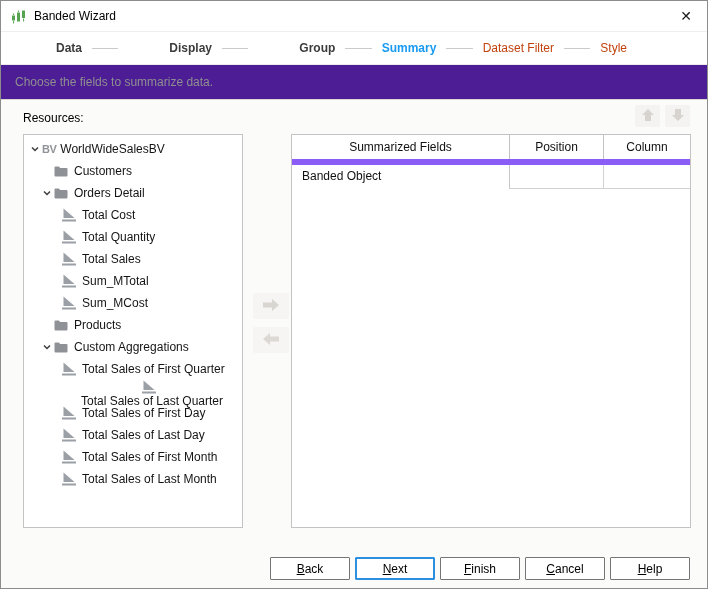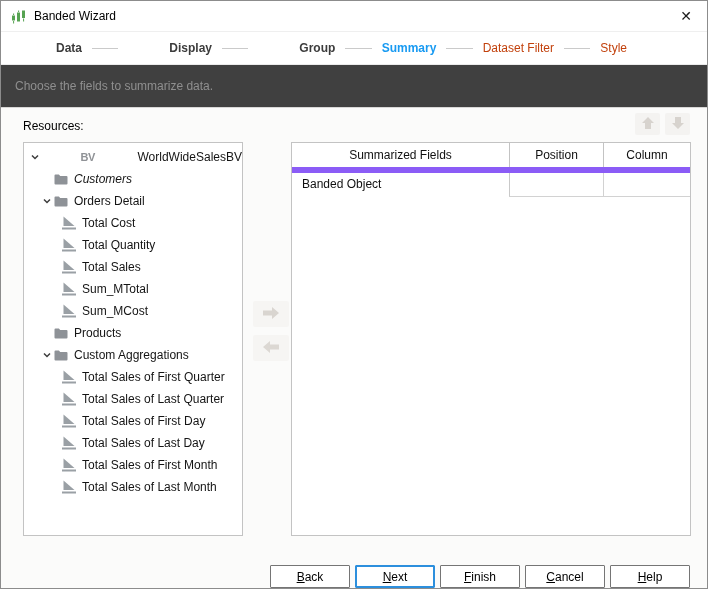--- a/index.html
+++ b/index.html
@@ -30,21 +30,21 @@
     height:32px;background:#ffffff;display:flex;align-items:center;
     padding:0 80px 0 14px;
   }
   .step{white-space:nowrap;cursor:default;}
   .step.visited{color:#3c3c3c;font-weight:bold;margin-left:41px;}
   .step.current{color:#189af2;font-weight:bold;}
   .step.upcoming{color:#c2410c;}
   .connector{flex:1;height:1px;background:#cacaca;margin:0 10px;}
   
   .band{
-    height:44px;background:#404040;border-top:1px solid #ebebeb;border-bottom:1px solid #d8d7d6;
+    height:36px;background:#4c1d95;border-top:1px solid #ebebeb;border-bottom:1px solid #d8d7d6;
     display:flex;align-items:center;padding-left:14px;color:#8f8f8f;
     box-sizing:border-box;
   }
   
   .content{position:relative;height:493px;background:#fbfbfa;}
   .resources{position:absolute;left:22px;top:11px;color:#000;}
   .updown{position:absolute;right:17px;top:5px;display:flex;gap:5px;}
   .ud-btn{
     width:25px;height:22px;border:none;background:#f4f3f1;border-radius:2px;
     display:flex;align-items:center;justify-content:center;padding:0;
@@ -133,30 +133,30 @@
           </svg></span>
     </button>
     <button class="ud-btn">
       <span><svg width="14" height="14" viewBox="0 0 14 14">
             <polygon points="7,13 1,7 4,7 4,1 10,1 10,7 13,7" fill="#d7d3ce"></polygon>
           </svg></span>
     </button>
   </div>
 
   <div class="tree-panel" id="tree">
-      <div class="trow" style="padding-left: 4px; justify-content: space-between;">
+      <div class="trow" style="padding-left: 4px;">
         <span class="chev">
           <svg width="10" height="10" viewBox="0 0 10 10">
             <polyline points="2,3.5 5,6.5 8,3.5" fill="none" stroke="#3d3d3d" stroke-width="1.5"></polyline>
           </svg>
         </span>
         <span class="ticon bv">BV</span>
         <span class="tlabel">WorldWideSalesBV</span>
       </div>
-      <div class="trow" style="padding-left: 16px; font-style: italic;">
+      <div class="trow" style="padding-left: 16px;">
         <span class="chev"></span>
         <span class="ticon">
           <svg width="14" height="12" viewBox="0 0 14 12">
             <path d="M0.5,2.5 a1,1 0 0 1 1,-1 h3.4 l1.3,1.6 h6.3 a1,1 0 0 1 1,1 v6.4 a1,1 0 0 1 -1,1 h-11 a1,1 0 0 1 -1,-1 z" fill="#8e9297"></path>
           </svg>
         </span>
         <span class="tlabel">Customers</span>
       </div>
       <div class="trow" style="padding-left: 16px;">
         <span class="chev">
@@ -240,21 +240,21 @@
       </div>
       <div class="trow" style="padding-left: 38px;">
         <span class="ticon">
           <svg width="14" height="14" viewBox="0 0 14 14">
             <polygon points="1.5,0.5 1.5,10 12.5,10" fill="#9aa0a5"></polygon>
             <rect x="0" y="11.5" width="14" height="2" fill="#9aa0a5"></rect>
           </svg>
         </span>
         <span class="tlabel">Total Sales of First Quarter</span>
       </div>
-      <div class="trow" style="padding-left: 38px;">
+      <div class="trow" style="padding-left: 38px; flex-direction: column;">
         <span class="ticon">
           <svg width="14" height="14" viewBox="0 0 14 14">
             <polygon points="1.5,0.5 1.5,10 12.5,10" fill="#9aa0a5"></polygon>
             <rect x="0" y="11.5" width="14" height="2" fill="#9aa0a5"></rect>
           </svg>
         </span>
         <span class="tlabel">Total Sales of Last Quarter</span>
       </div>
       <div class="trow" style="padding-left: 38px;">
         <span class="ticon">

